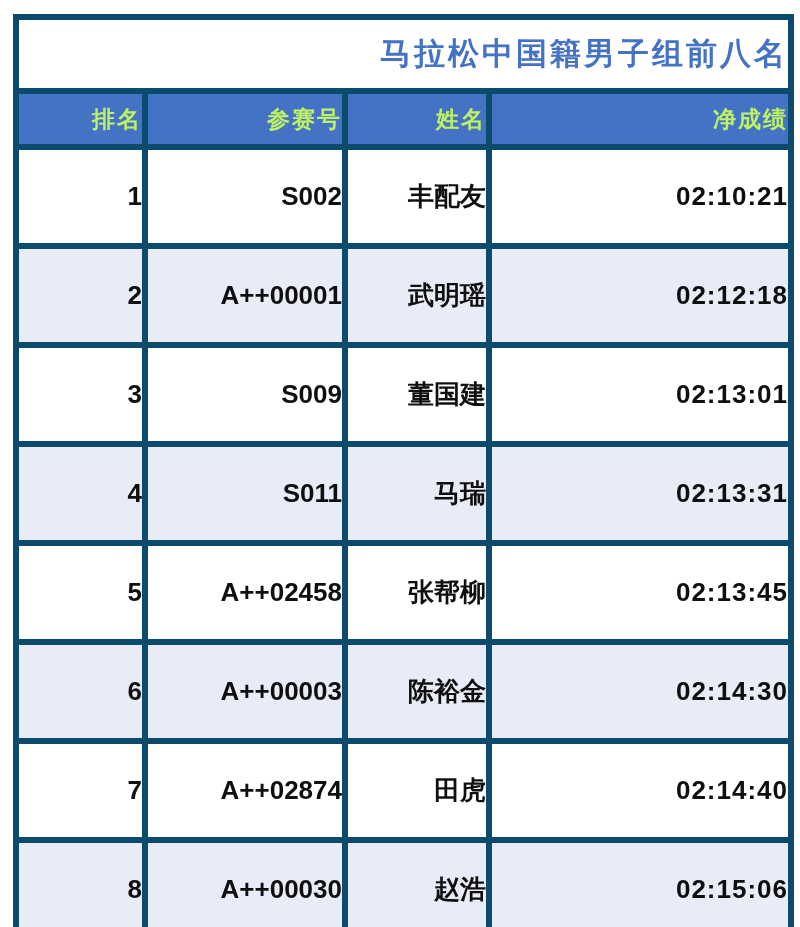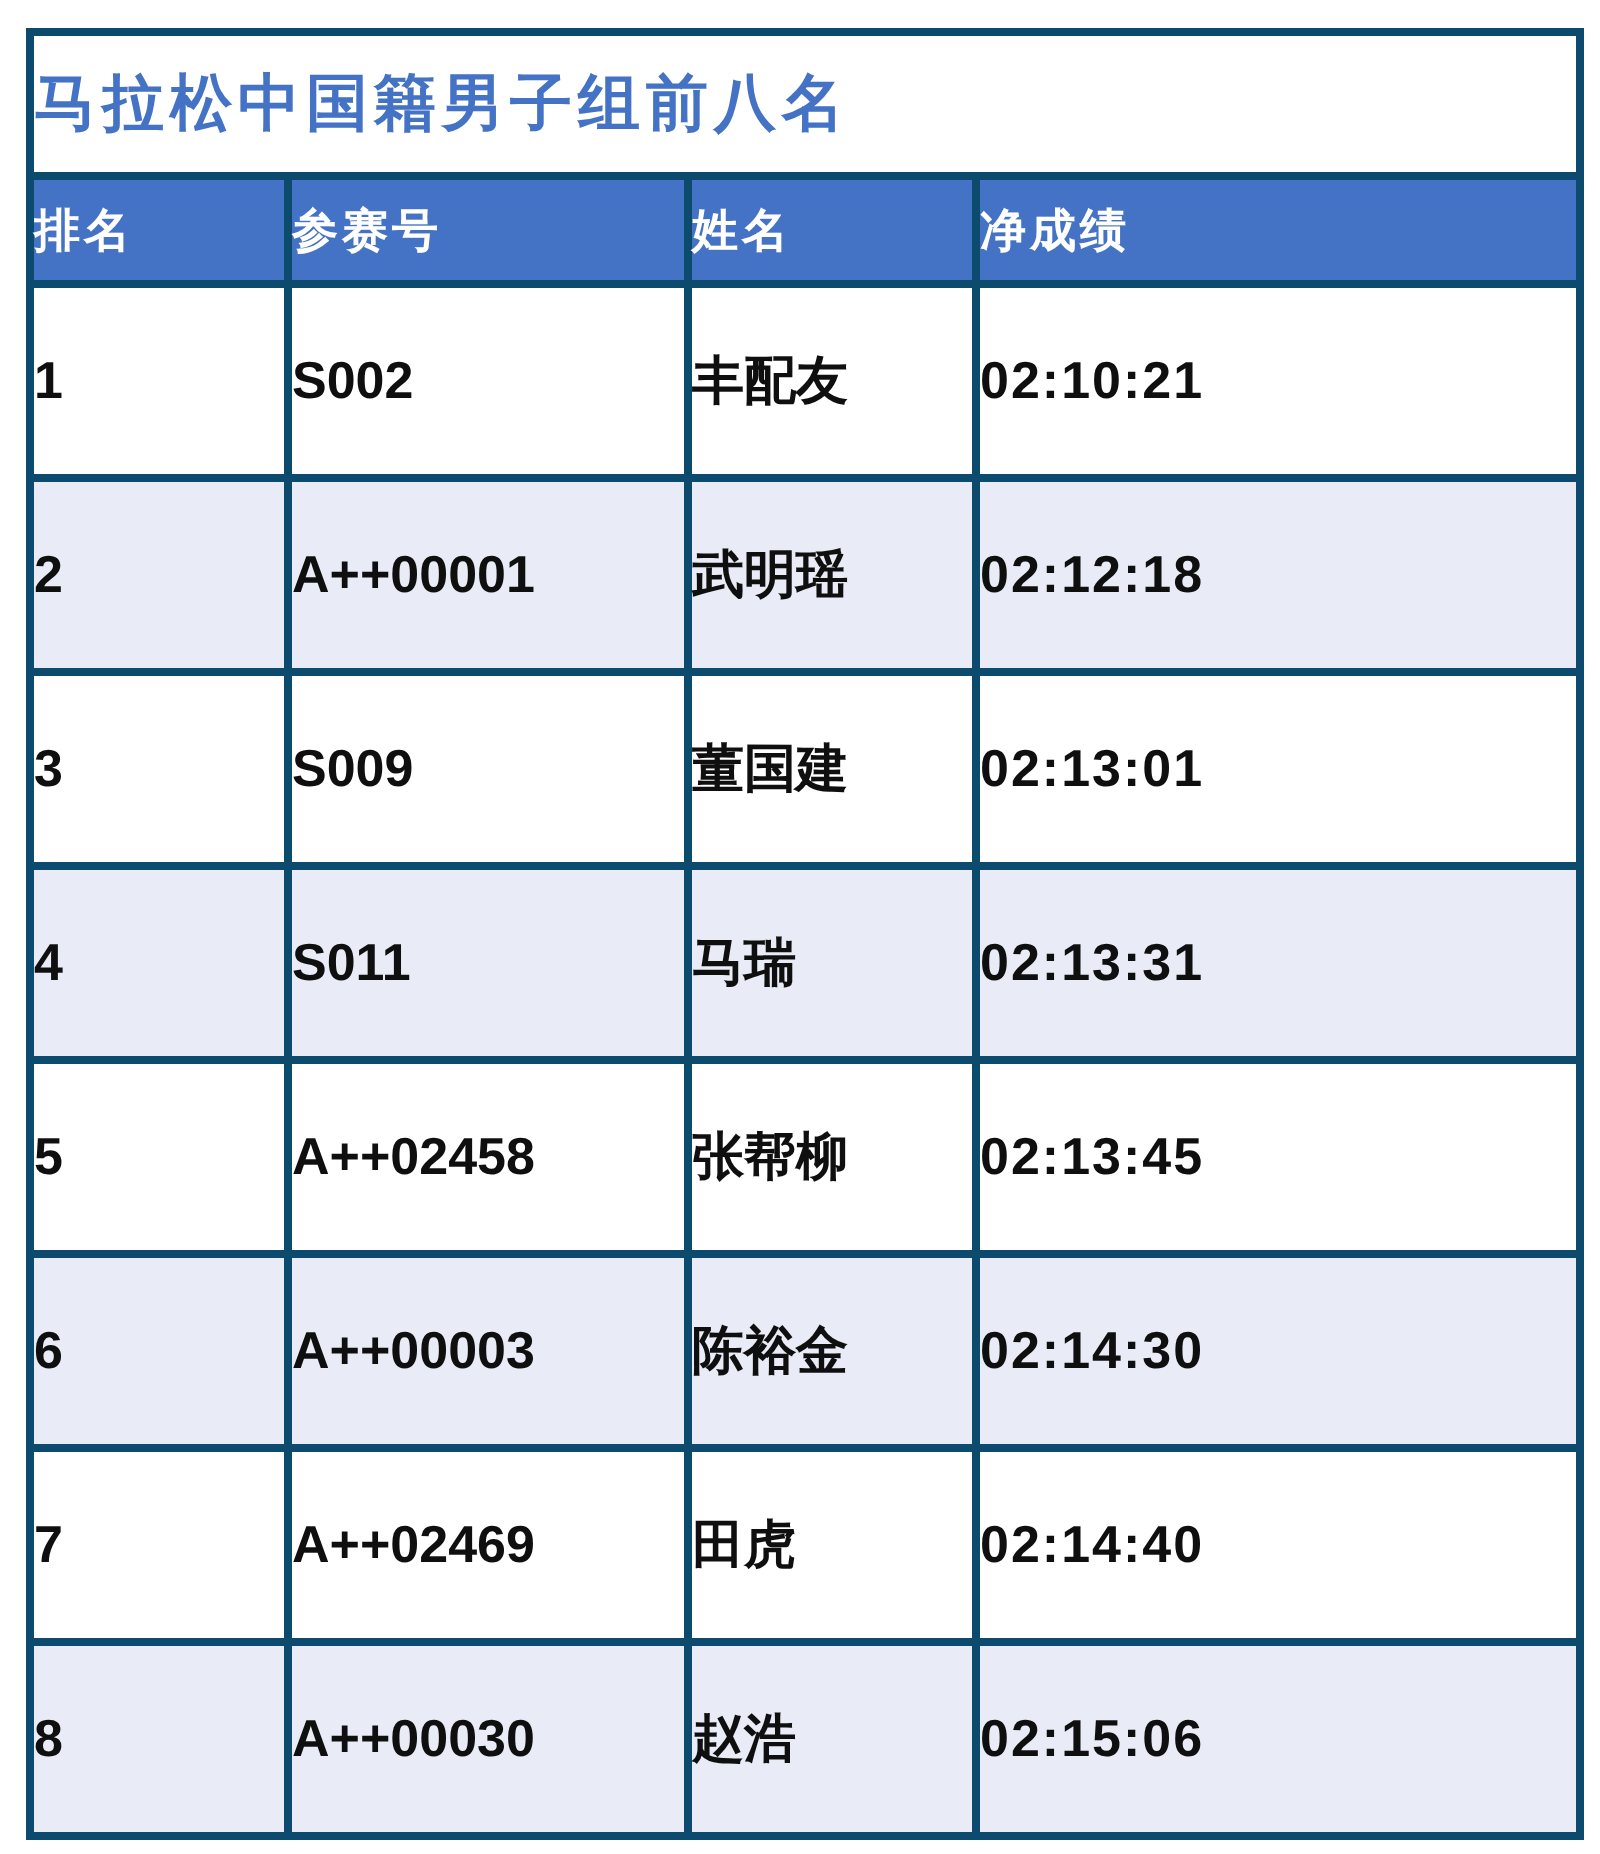--- a/index.html
+++ b/index.html
@@ -17,37 +17,37 @@
   }
   table.results {
     position: absolute;
     left: 13px;
     top: 14px;
     width: 775px;
     border-collapse: collapse;
     table-layout: fixed;
   }
   table.results td, table.results th {
-    border: 4px solid #0c4a6e;
-    text-align: left;
+    border: 6px solid #0c4a6e;
+    text-align: right;
     vertical-align: middle;
     padding: 0;
   }
   .title-cell {
     height: 68px;
     background: #ffffff;
     color: #4472c4;
     font-size: 31px;
     font-weight: bold;
     letter-spacing: 3px;
   }
   tr.head-row th {
     height: 50px;
     background: #4472c4;
-    color: #ffffff;
+    color: #bef264;
     font-size: 23px;
     font-weight: bold;
     letter-spacing: 2px;
   }
   tr.data-row td {
     height: 93px;
     background: #ffffff;
     color: #0f0f0f;
     font-size: 26px;
     font-weight: bold;
@@ -113,21 +113,21 @@
         <td class="time-cell">02:13:45</td>
       </tr>
       <tr class="data-row alt">
         <td>6</td>
         <td>A++00003</td>
         <td>陈裕金</td>
         <td class="time-cell">02:14:30</td>
       </tr>
       <tr class="data-row">
         <td>7</td>
-        <td>A++02469</td>
+        <td>A++02874</td>
         <td>田虎</td>
         <td class="time-cell">02:14:40</td>
       </tr>
       <tr class="data-row alt">
         <td>8</td>
         <td>A++00030</td>
         <td>赵浩</td>
         <td class="time-cell">02:15:06</td>
       </tr>
     </tbody>

